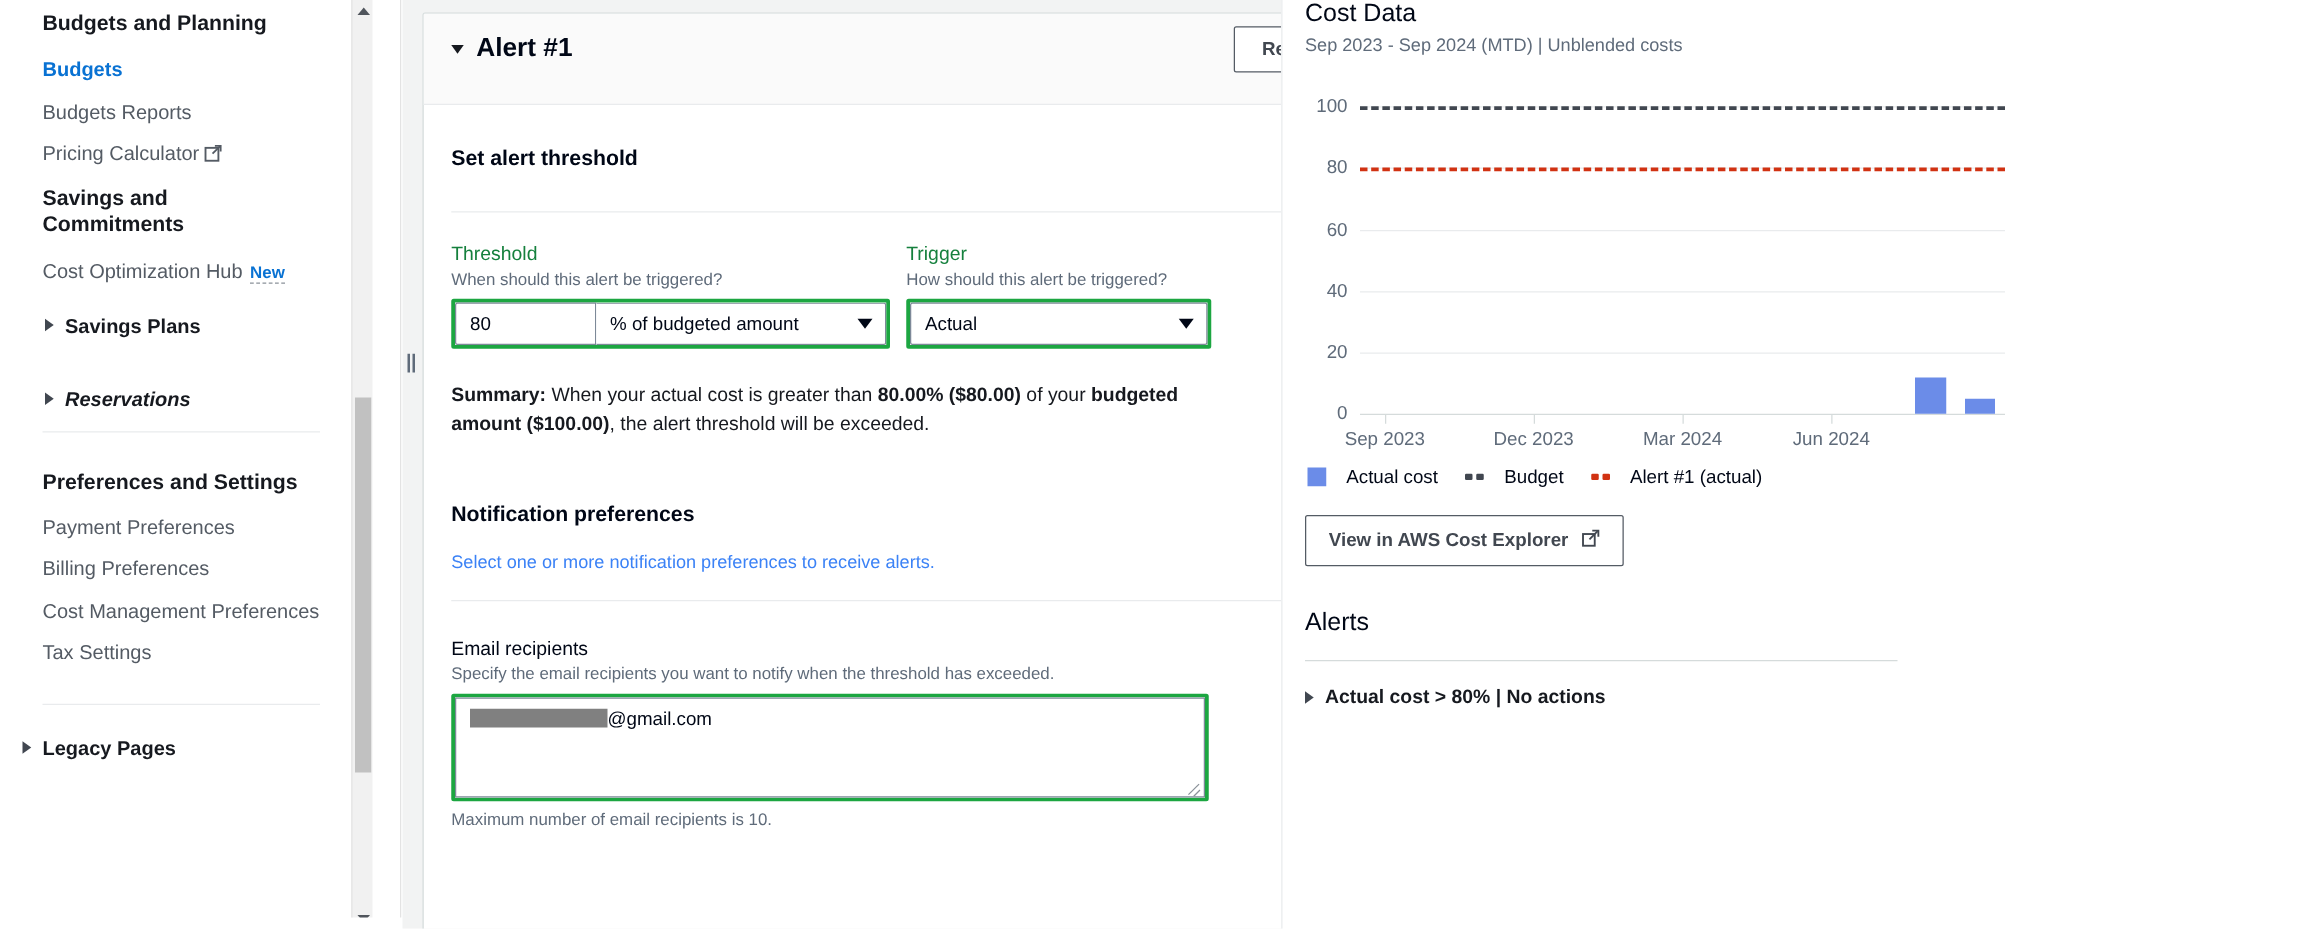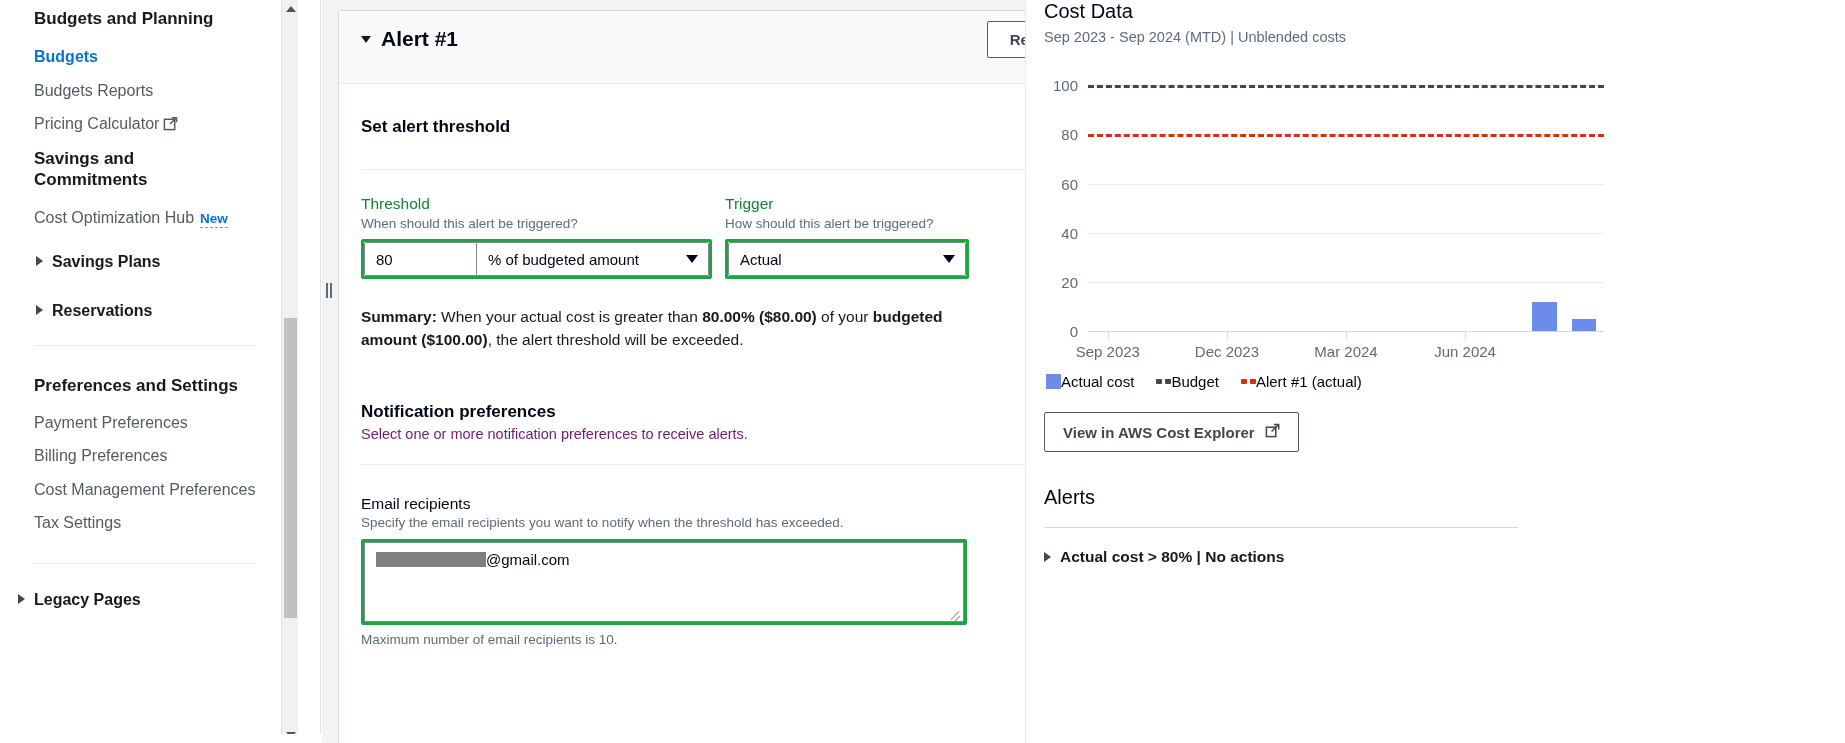--- a/index.html
+++ b/index.html
@@ -260,22 +260,22 @@
     font-size: 15.5px;
     color: #16191f;
     line-height: 1.5;
     margin-top: 26px;
     max-width: 600px;
   }
   .summary b { font-weight: bold; }
 
   .para {
     font-size: 14.5px;
-    color: #701a75;
-    margin-top: 4px;
+    color: #3b82f6;
+    margin-top: 20px;
   }
 
   .sub-label {
     font-size: 15.5px;
     color: #000716;
     margin-top: 30px;
   }
   .sub-desc {
     font-size: 13.5px;
     color: #5f6b7a;
@@ -429,21 +429,21 @@
   .legend {
     display: flex;
     align-items: center;
     gap: 22px;
     margin-top: 10px;
     padding-left: 2px;
   }
   .legend-item {
     display: flex;
     align-items: center;
-    gap: 0;
+    gap: 16px;
     font-size: 15px;
     color: #000716;
   }
   .sw-box { width: 15px; height: 15px; background: #6b8ce8; }
   .sw-dash { display: flex; gap: 3px; align-items: center; }
   .sw-dash i { display: block; width: 6px; height: 5px; border-radius: 1px; }
   .sw-dash.budget i { background: #414750; }
   .sw-dash.alert i { background: #d13212; }
 
   .btn-ce {
@@ -516,21 +516,21 @@
     </div>
 
     <div class="sb" style="top:208px;">
       <span class="nav-link" style="display:inline;">Cost Optimization Hub</span><span class="badge-new">New</span>
     </div>
 
     <div class="sb" style="top:252px; left:36px;">
       <span class="caret"></span><span class="nav-link expandable" style="display:inline;">Savings Plans</span>
     </div>
 
-    <div class="sb" style="top:301px; left:36px;">
+    <div class="sb" style="top:311px; left:36px;font-style:italic;">
       <span class="caret"></span><span class="nav-link expandable" style="display:inline;">Reservations</span>
     </div>
 
     <div class="sb nav-divider" style="top:345px;"></div>
 
     <div class="sb" style="top:375px;">
       <div class="nav-group-title">Preferences and Settings</div>
     </div>
 
     <div class="sb" style="top:413px;">

